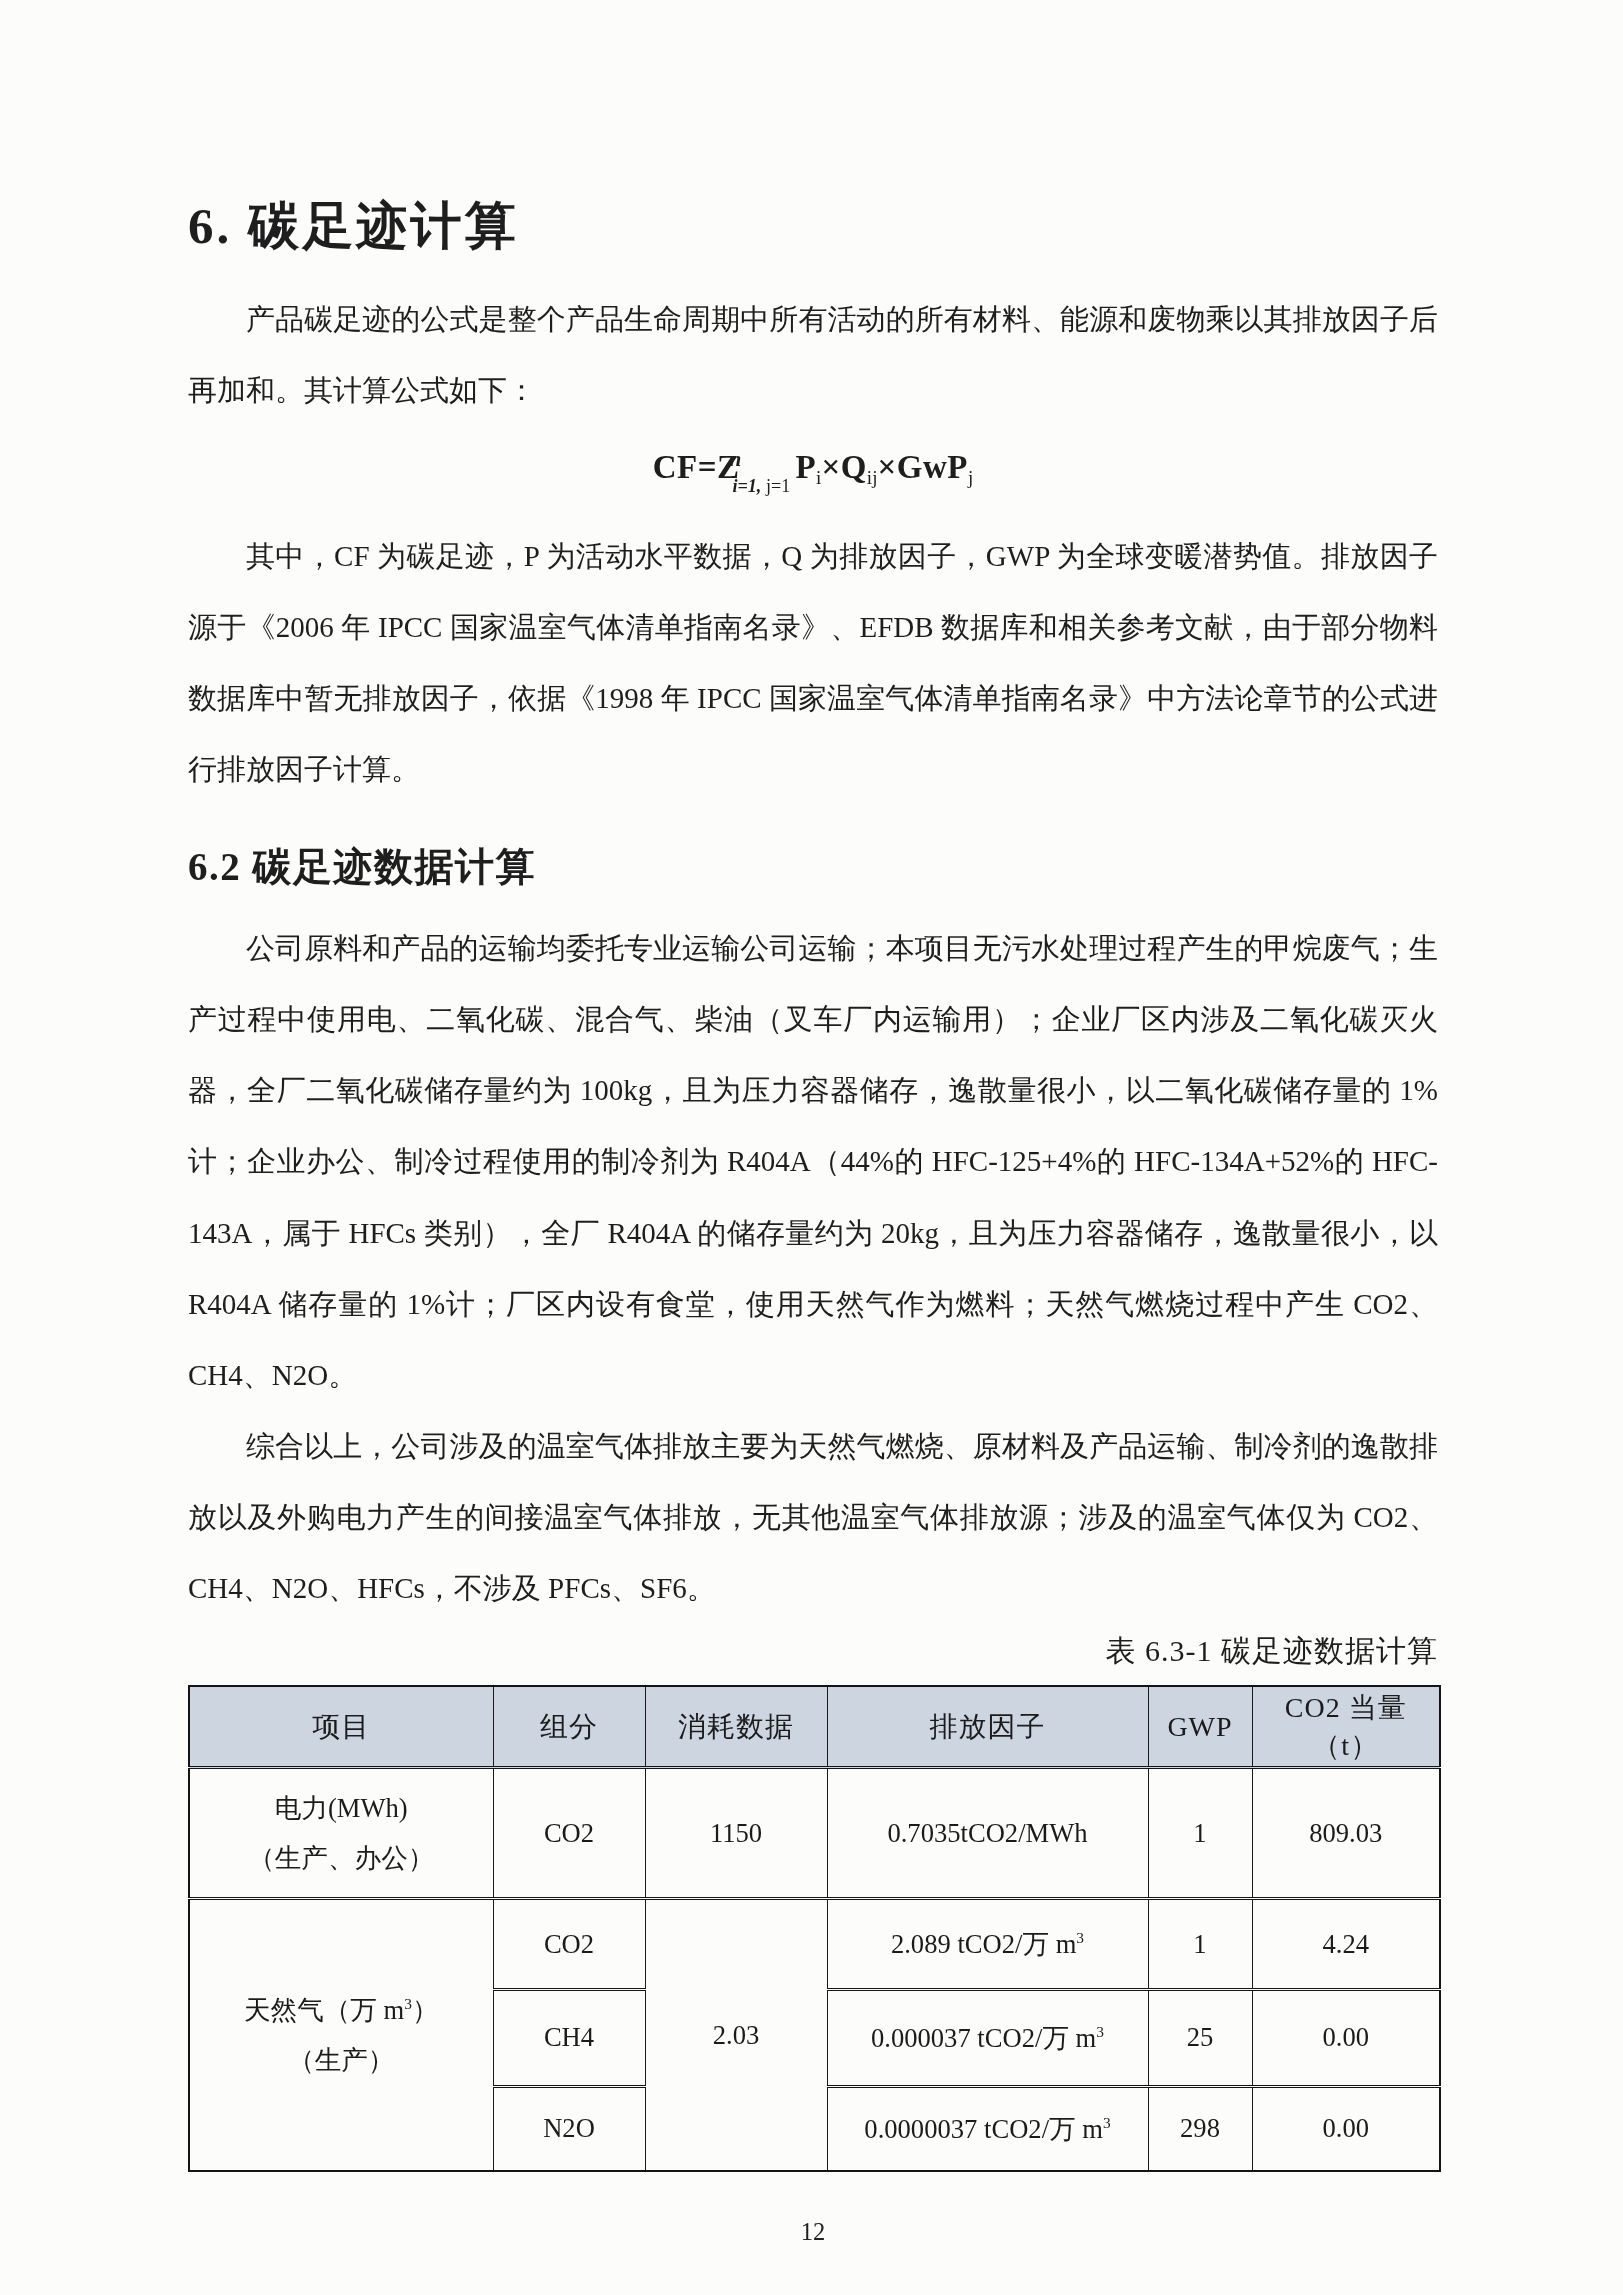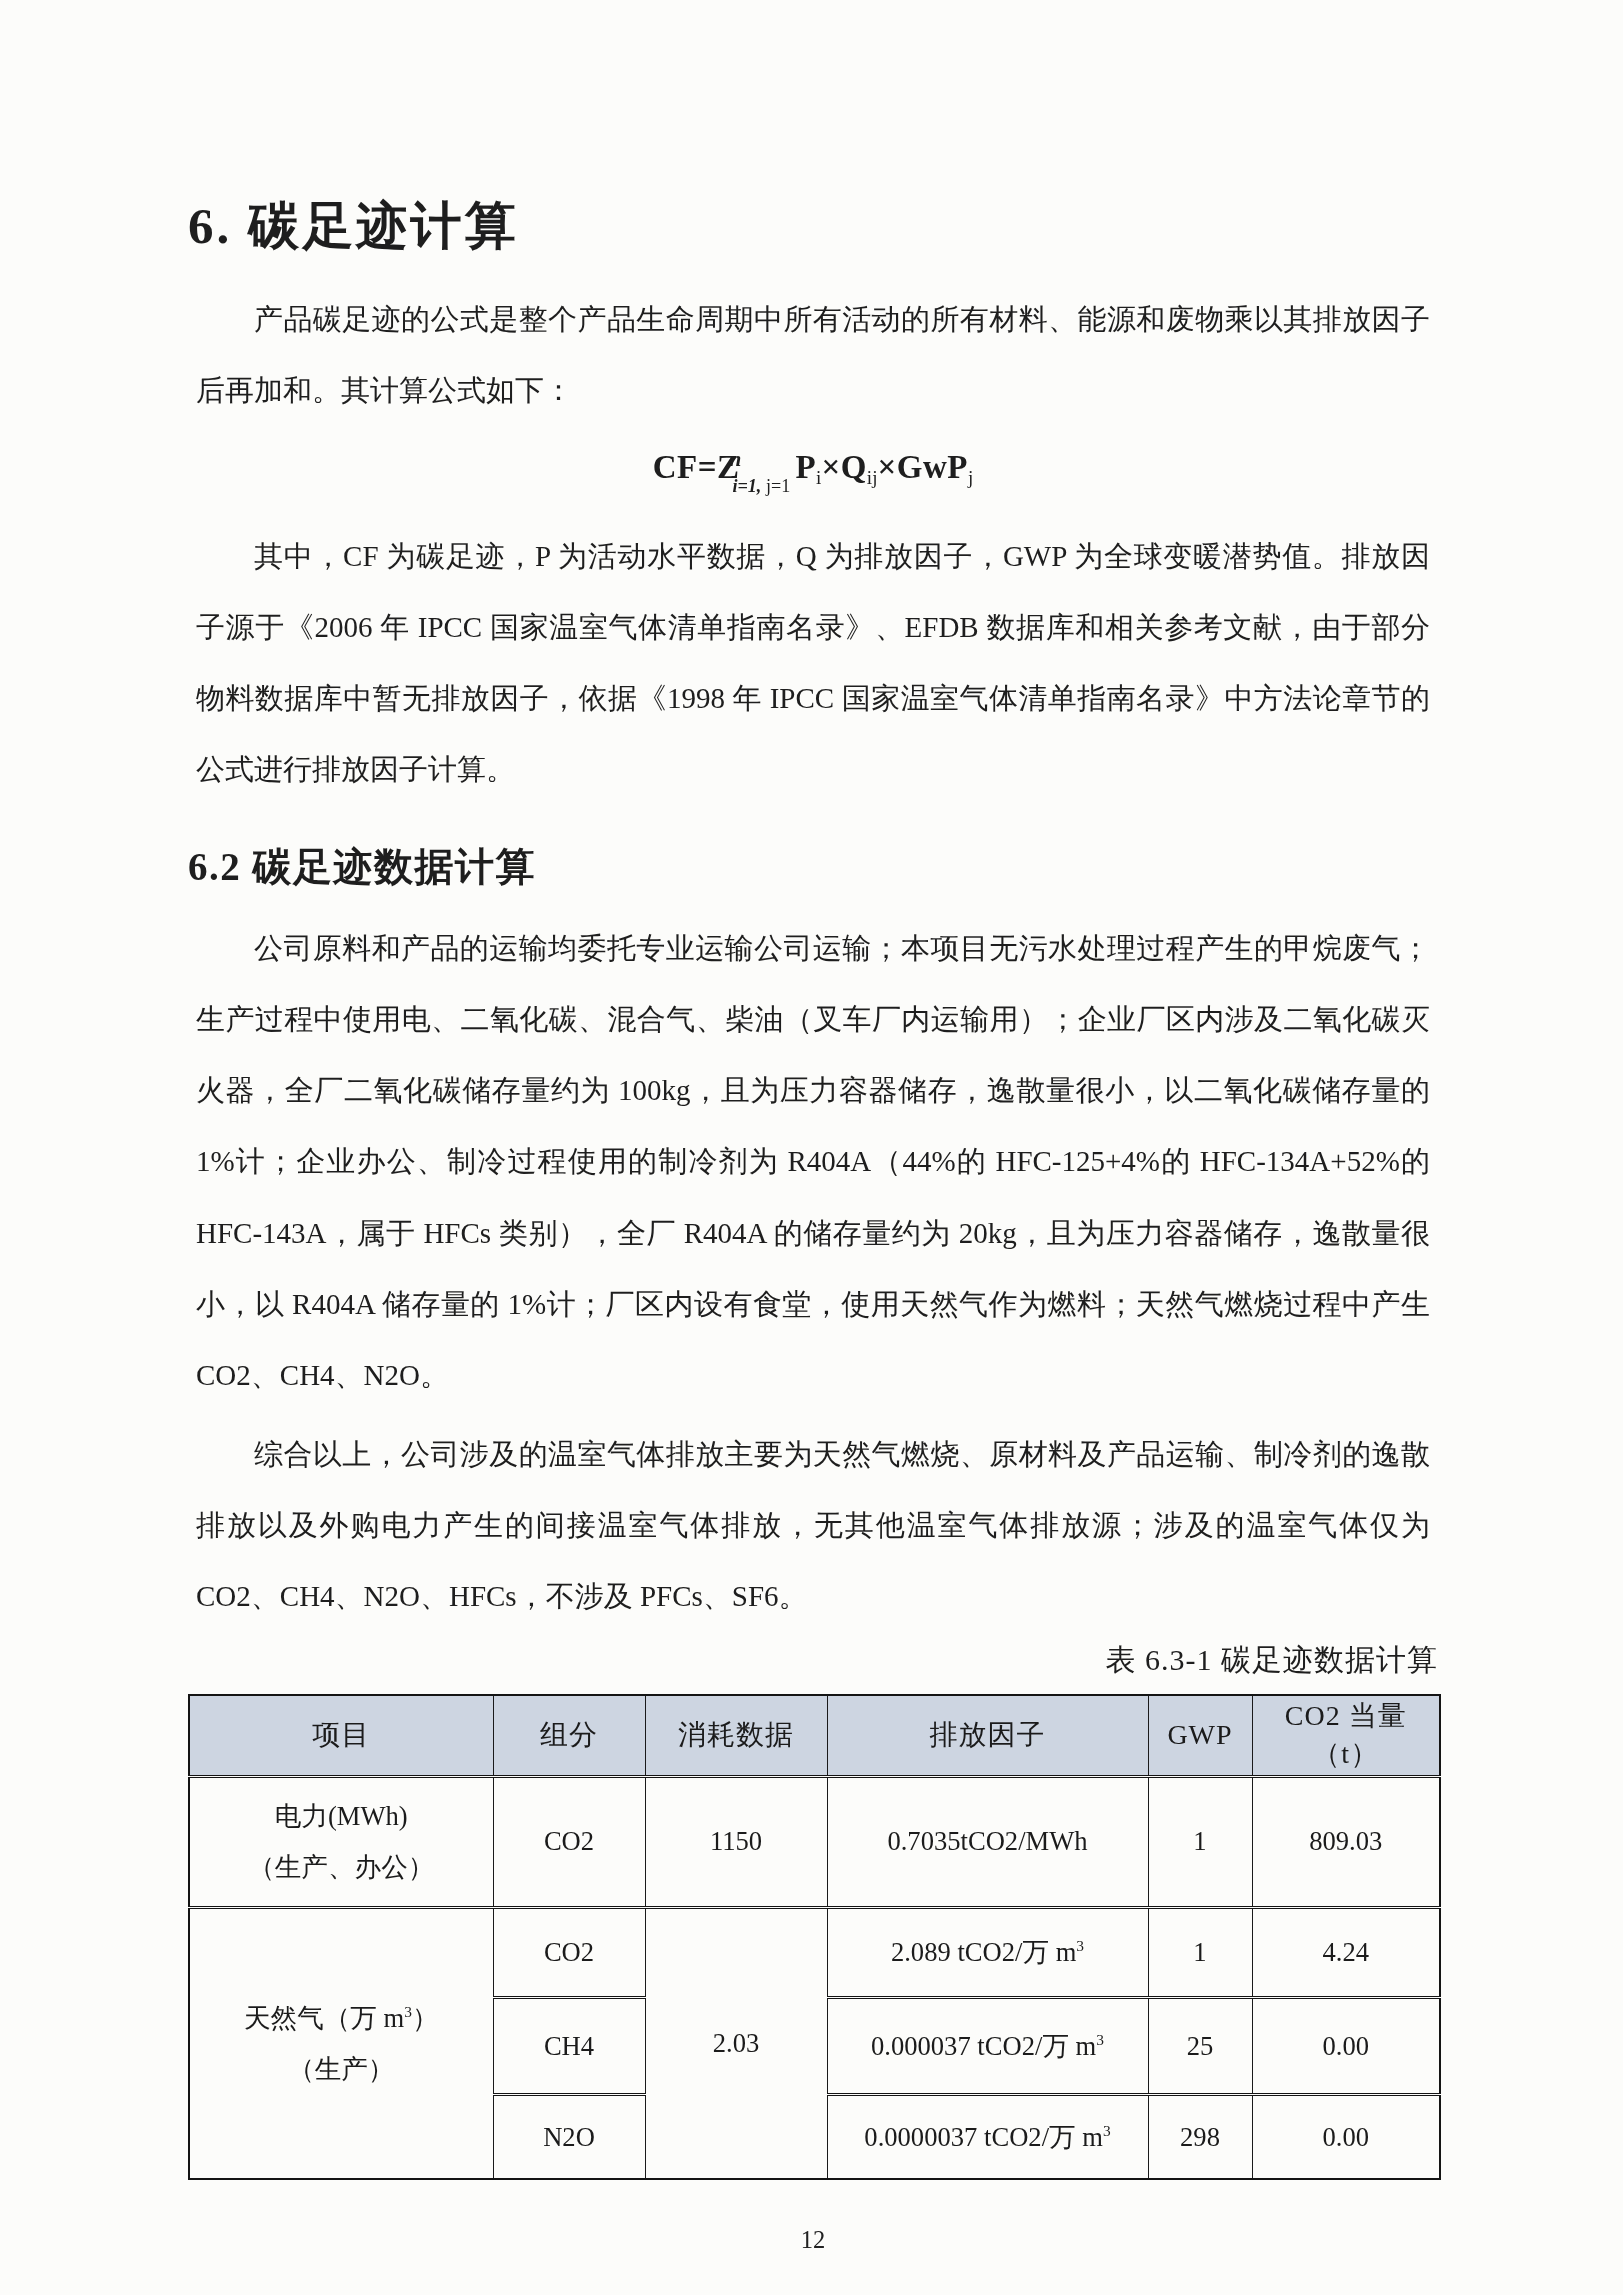--- a/index.html
+++ b/index.html
@@ -19,21 +19,21 @@
     font-size:51px;line-height:1.15;font-weight:bold;
     margin:0 0 28px 0;letter-spacing:3.1px;
   }
   h2.section{
     font-size:39px;line-height:1.2;font-weight:bold;
     margin:0 0 23px 0;letter-spacing:1.5px;
   }
   h2.section-2{margin-top:38px;}
   p.body{
     font-size:29px;line-height:2.45;
-    text-align:justify;margin:8px;
+    text-align:justify;margin:0;
     text-indent:2em;
   }
   p.gap-after{margin-bottom:5.1px;}
   
   .formula{
     text-align:center;
     font-size:33px;
     margin:10.2px 0 12.8px 0;
     line-height:1;
     padding:14.3px 0 18.4px 0;

